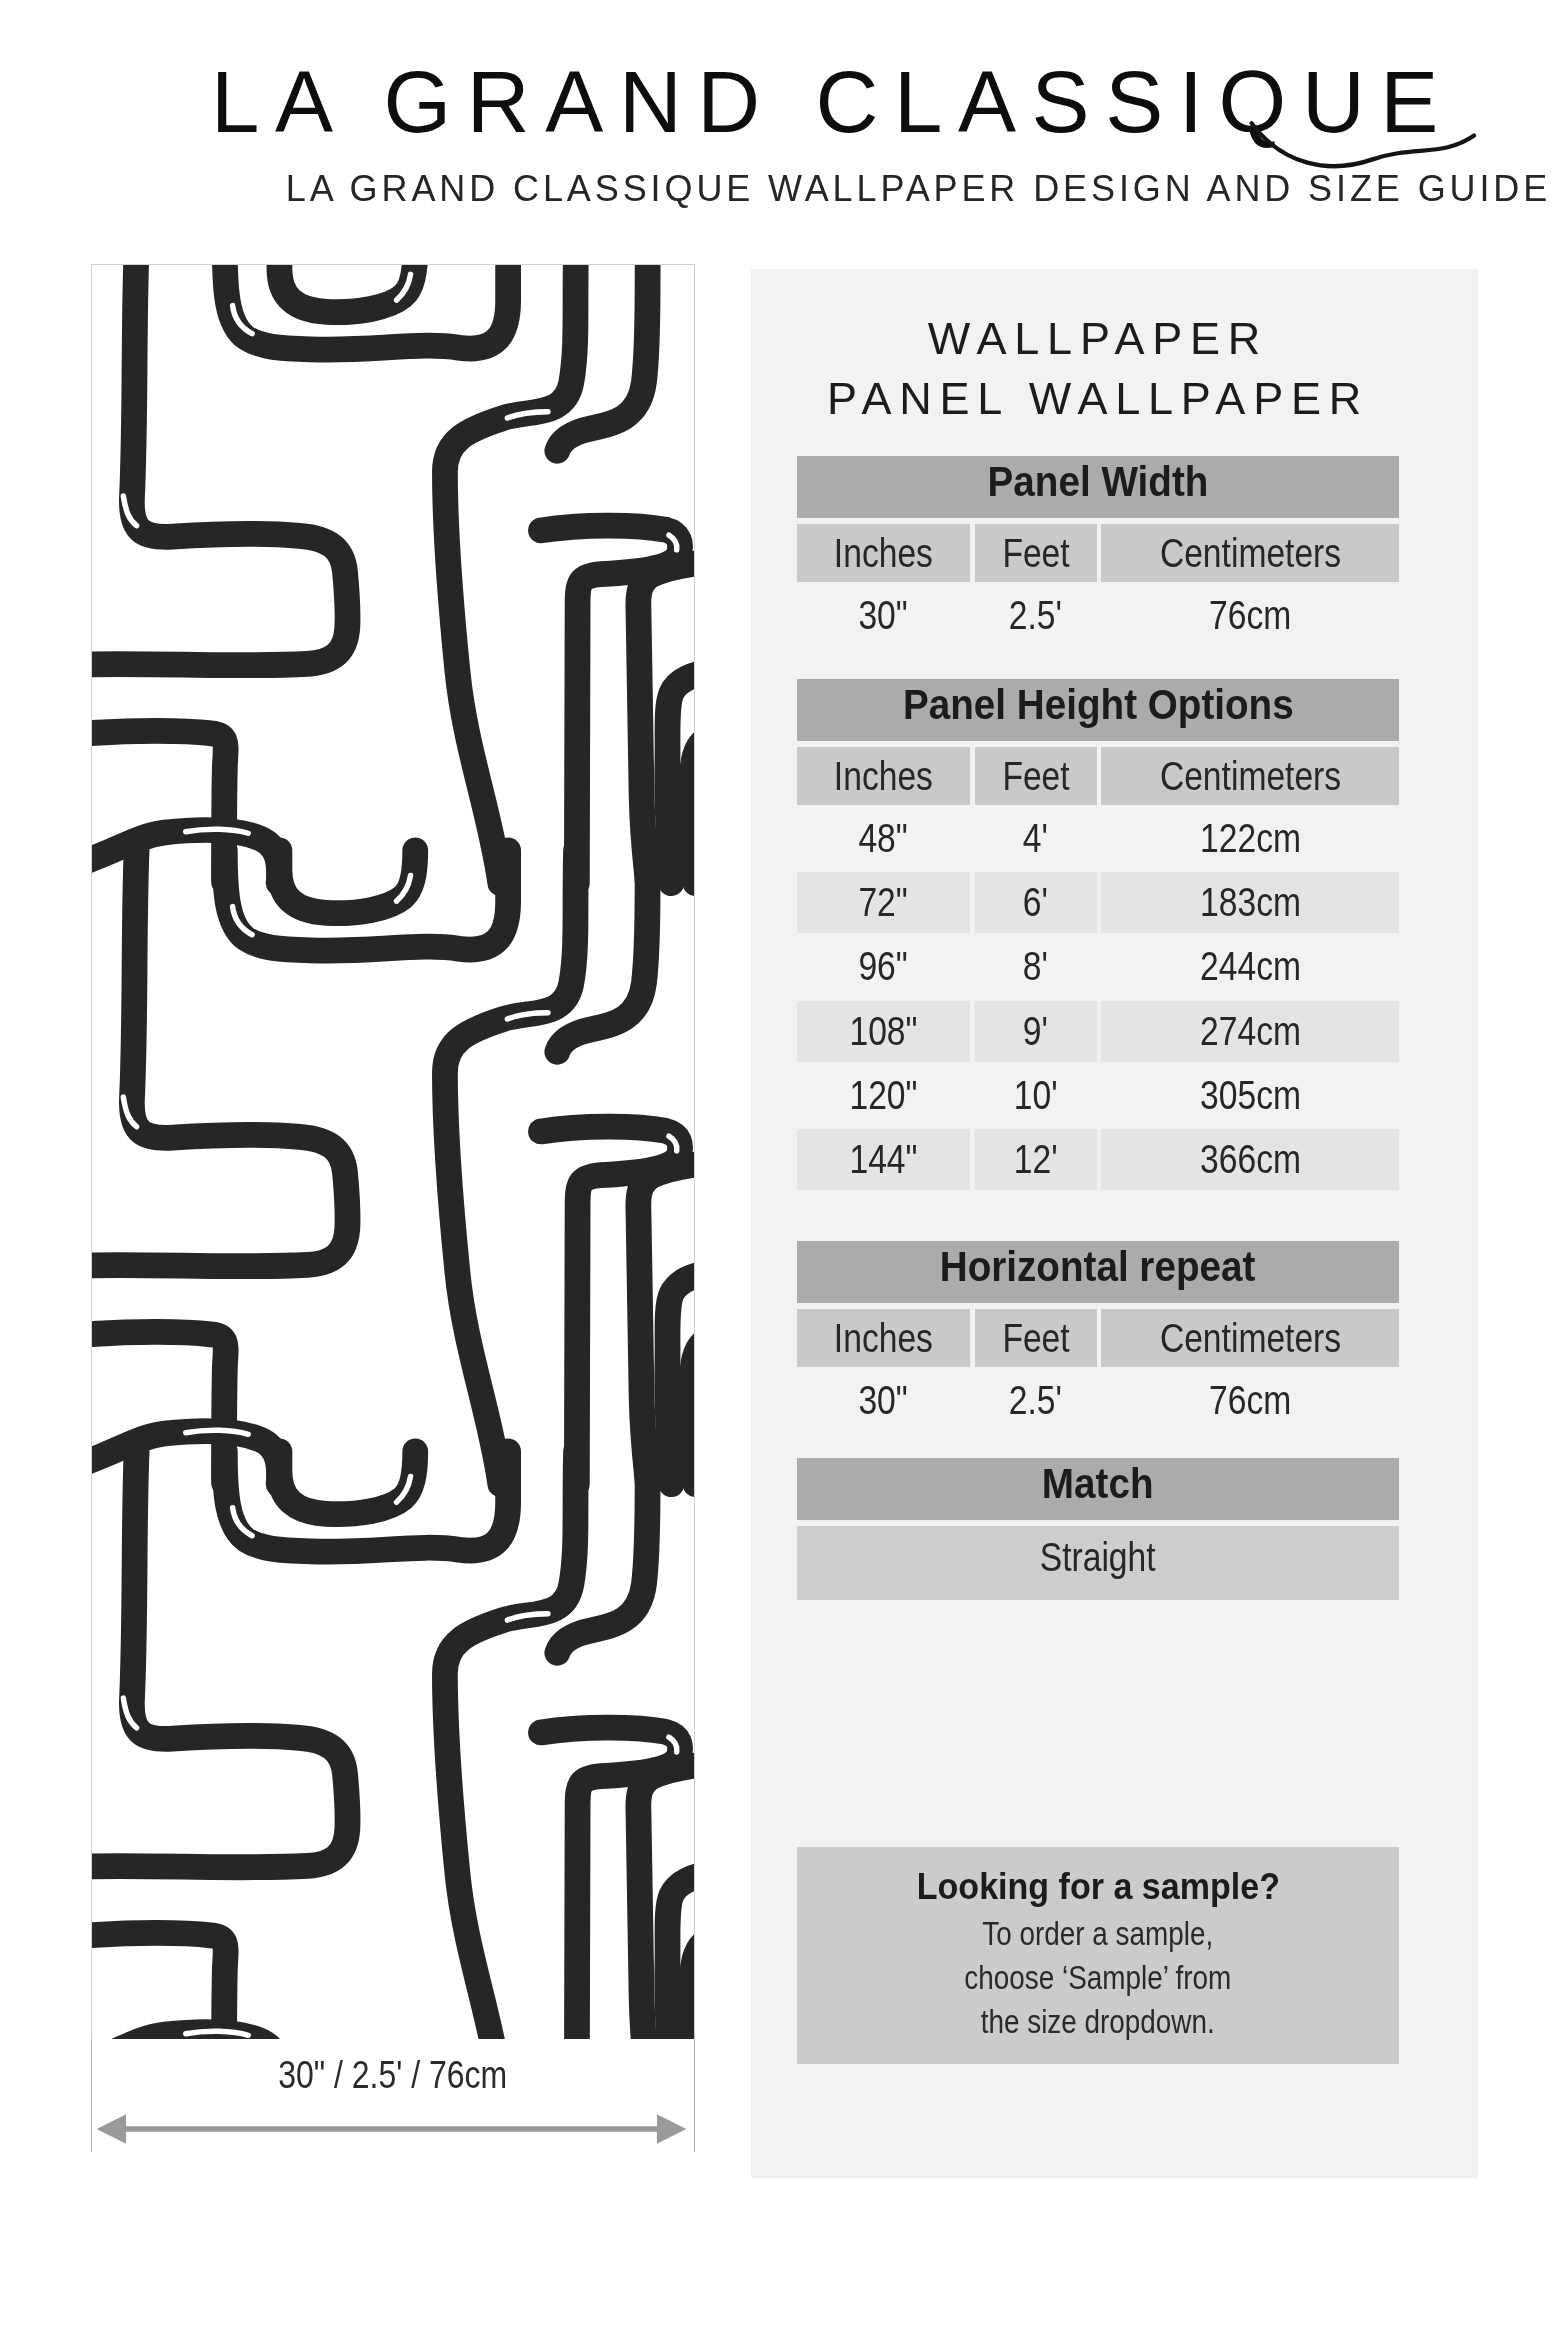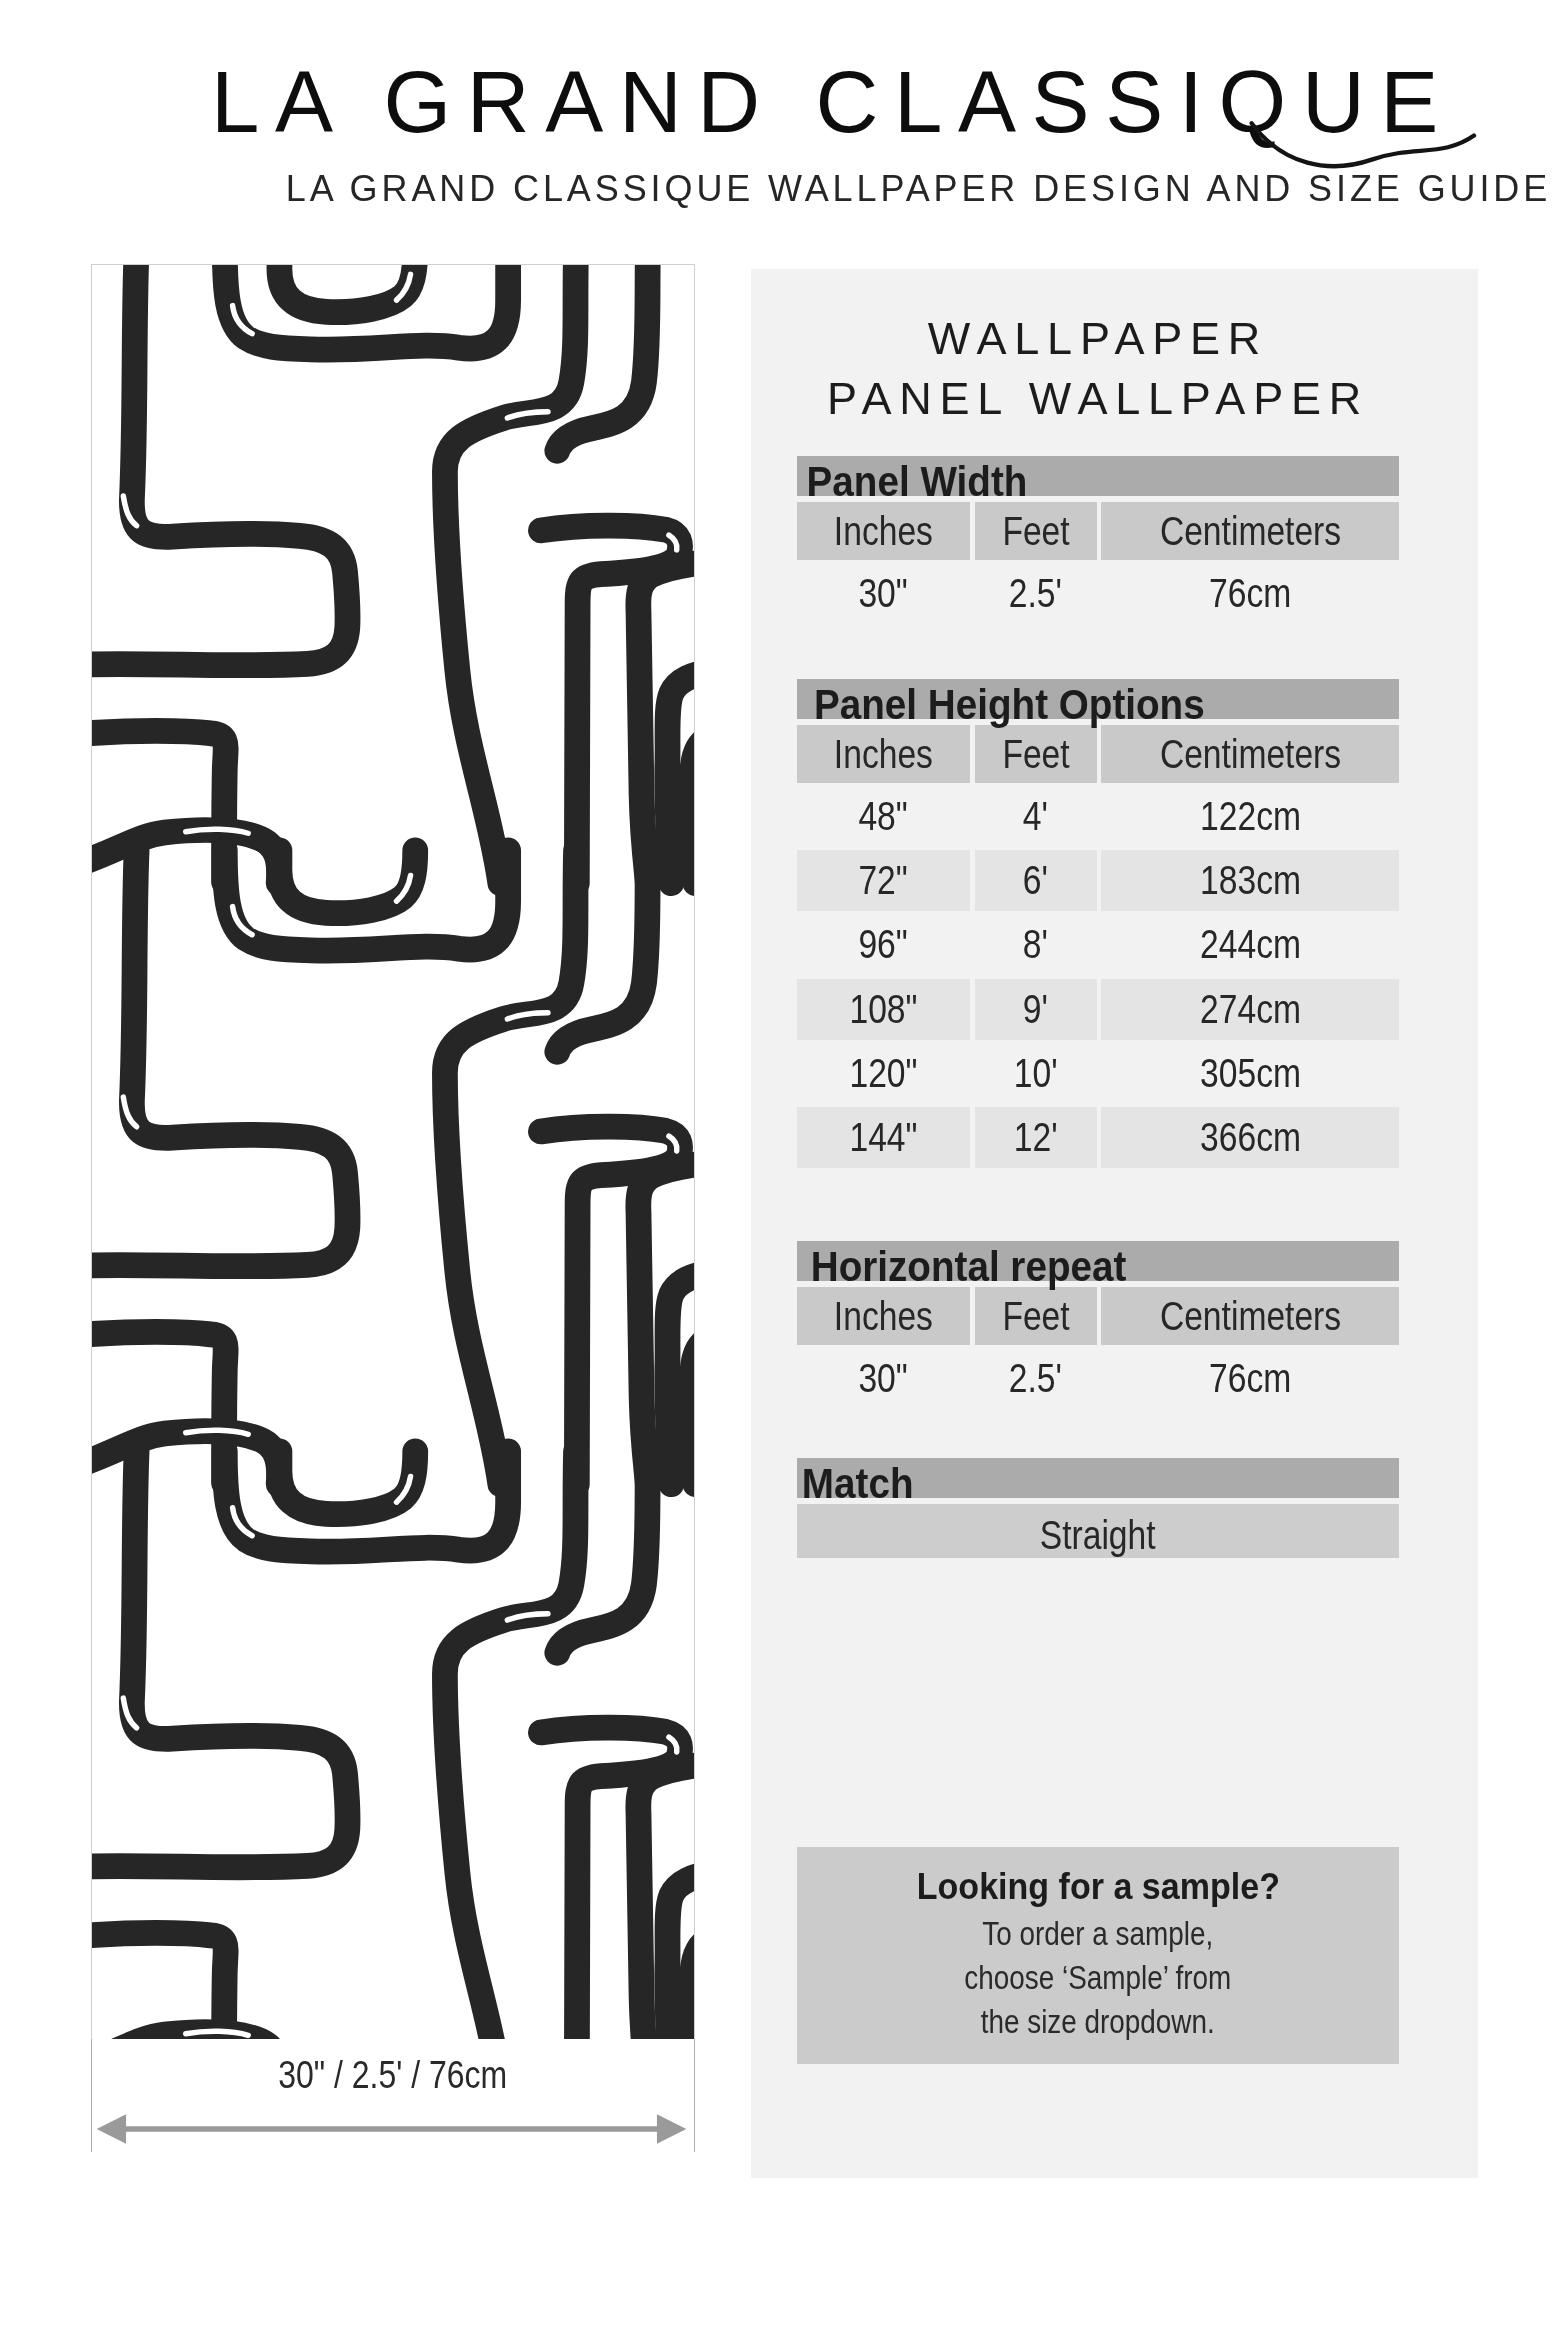--- a/index.html
+++ b/index.html
@@ -23,29 +23,29 @@
   .preview-label .dim{display:block;margin-top:14px;text-align:center;font-size:39px;
                       font-weight:300;color:#2a2a2a;white-space:nowrap;}
   .arrow-wrap{position:absolute;left:0;bottom:6.2px;width:599px;height:34px;}
 
   
   .panel{position:absolute;left:751px;top:269px;width:727px;height:1909px;background:#f2f2f2;}
   .panel-heading{position:absolute;top:40px;left:46px;width:602px;text-align:center;
                  font-size:45px;font-weight:300;letter-spacing:7.8px;color:#1c1c1c;line-height:60px;white-space:nowrap;}
   .tbl{position:absolute;left:46px;width:602px;}
   .tbl-pw{top:187px;} .tbl-ph{top:410px;} .tbl-hr{top:972px;} .tbl-match{top:1189px;}
-  .bar{height:40px;line-height:52px;background:#ababab;text-align:left;
+  .bar{height:62px;line-height:52px;background:#ababab;text-align:center;
        font-size:42px;font-weight:bold;color:#1c1c1c;}
   .cols{display:grid;grid-template-columns:173px 122px 298px;column-gap:4.7px;margin-top:6.2px;}
   .cols .cell{height:58px;line-height:58px;background:#c9c9c9;text-align:center;
               font-size:41px;font-weight:300;color:#272727;}
   .vrow{display:grid;grid-template-columns:173px 122px 298px;column-gap:4.7px;margin-top:3.1px;}
   .vrow .cell{height:61px;line-height:61px;text-align:center;font-size:41px;font-weight:300;color:#272727;}
   .vrow.gray .cell{background:#e4e4e4;}
-  .match-value{height:54px;line-height:62px;margin-top:6.2px;background:#cdcdcd;text-align:center;
+  .match-value{height:74px;line-height:62px;margin-top:6.2px;background:#cdcdcd;text-align:center;
                font-size:41px;font-weight:300;color:#272727;}
   .sample{position:absolute;left:46px;top:1578px;width:602px;height:217px;background:#cbcbcb;text-align:center;}
   .sample .s-title{margin-top:15.6px;font-size:37px;font-weight:bold;color:#1c1c1c;line-height:48px;}
   .sample .s-line{font-size:34px;font-weight:300;color:#2a2a2a;line-height:44px;}
 
   .cx{display:inline-block;transform:scaleX(0.82);transform-origin:center;}
   .cx2{display:inline-block;transform:scaleX(0.92);transform-origin:center;}
 </style>
 </head>
 <body>

